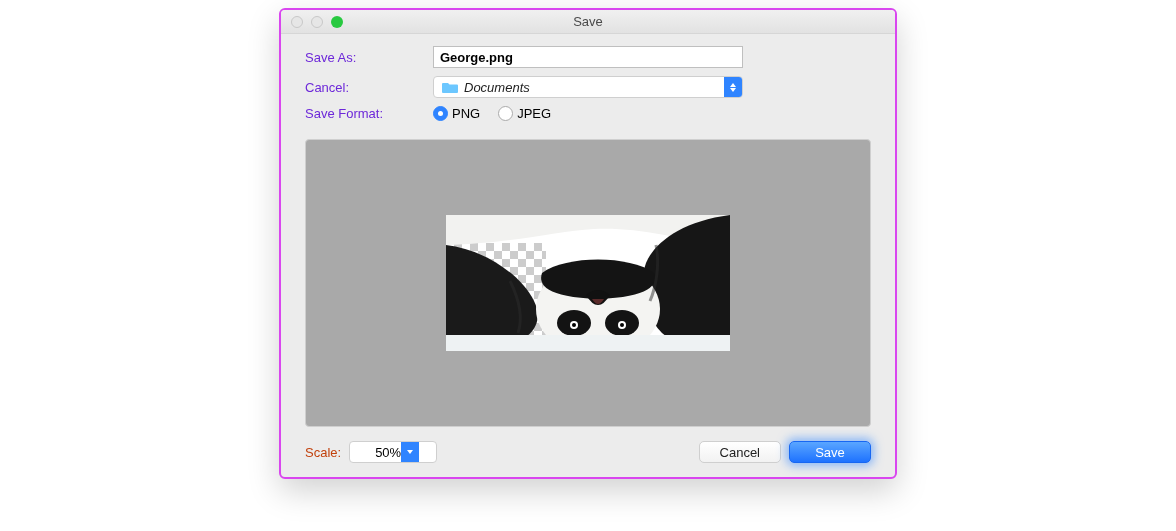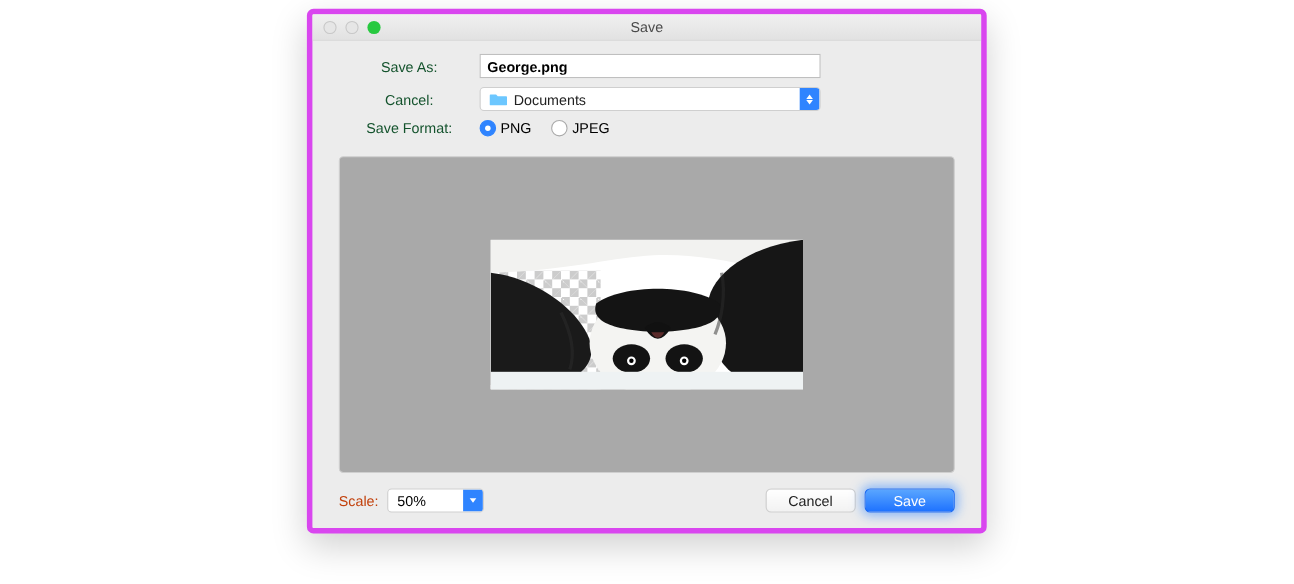--- a/index.html
+++ b/index.html
@@ -14,21 +14,21 @@
       width: 1176px;
       height: 531px;
       display: flex;
       align-items: flex-start;
       justify-content: center;
     }
     .dialog {
       width: 618px;
       margin-top: 8px;
       background: #ececec;
-      border: 5px solid #d946ef;
+      border: 2px solid #d946ef;
       border-radius: 6px;
       box-shadow: 0 12px 32px rgba(0,0,0,0.18);
       overflow: hidden;
     }
     .titlebar {
       height: 24px;
       display: flex;
       align-items: center;
       position: relative;
       background: linear-gradient(#f0f0f0, #e2e2e2);
@@ -62,24 +62,24 @@
     .form {
       padding: 12px 24px 8px;
     }
     .row {
       display: flex;
       align-items: center;
       margin-bottom: 8px;
     }
     .lbl {
       width: 128px;
-      text-align: center;
+      text-align: left;
       padding-right: 0;
       font-size: 13px;
-      color: #14532d;
+      color: #6d28d9;
     }
     .text-input {
       width: 310px;
       height: 22px;
       padding: 2px 6px;
       font-size: 13px;
       border: 1px solid #bfbfbf;
       border-radius: 0;
       background: #fff;
       outline: none;
@@ -100,20 +100,21 @@
       width: 16px;
       height: 12px;
       margin-left: 8px;
       margin-right: 6px;
       flex-shrink: 0;
     }
     .select-text {
       flex: 1;
       font-size: 13px;
       color: #222;
+      font-style: italic;
     }
     .select-caret {
       width: 18px;
       height: 100%;
       background: #2f84ff;
       display: flex;
       flex-direction: column;
       align-items: center;
       justify-content: center;
       gap: 1px;
@@ -214,21 +215,21 @@
       color: #c2410c;
     }
     .scale-select {
       width: 88px;
       height: 22px;
       background: #fff;
       border: 1px solid #cfcfcf;
       border-radius: 4px;
       display: flex;
       align-items: center;
-      justify-content: space-between;
+      justify-content: center;
       padding-left: 8px;
       overflow: hidden;
     }
     .scale-caret {
       width: 18px;
       height: 100%;
       background: #2f84ff;
       display: flex;
       align-items: center;
       justify-content: center;

